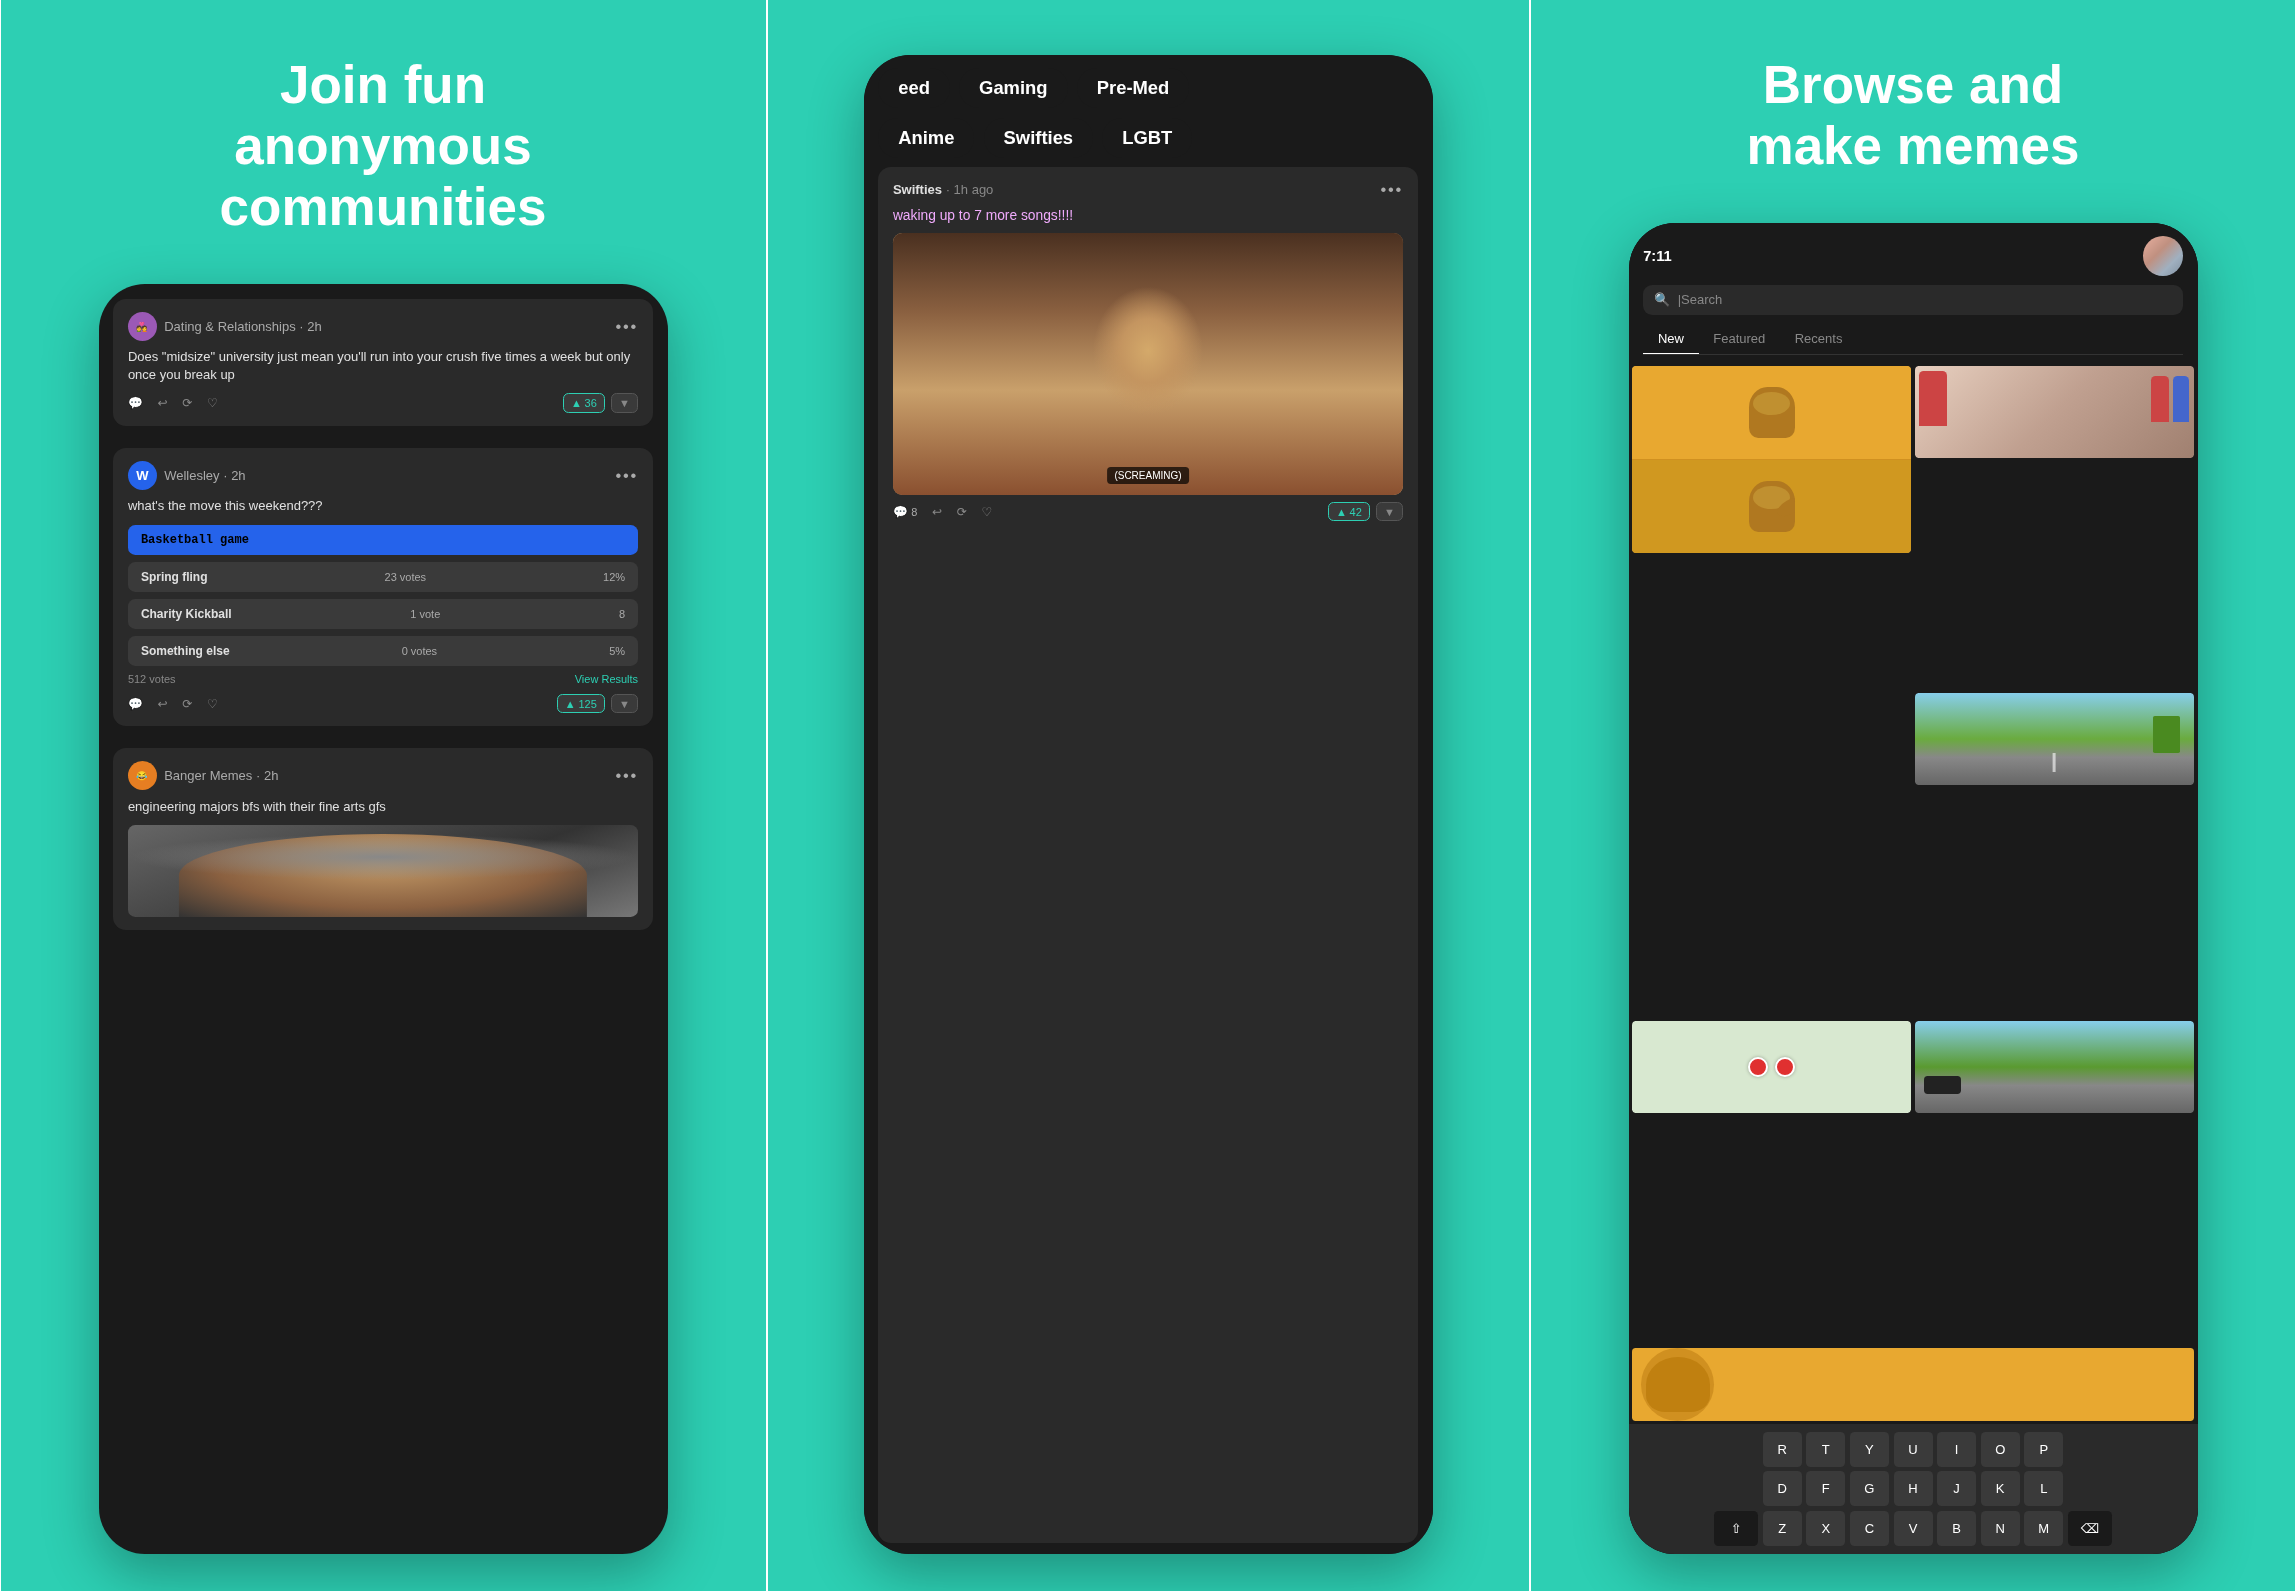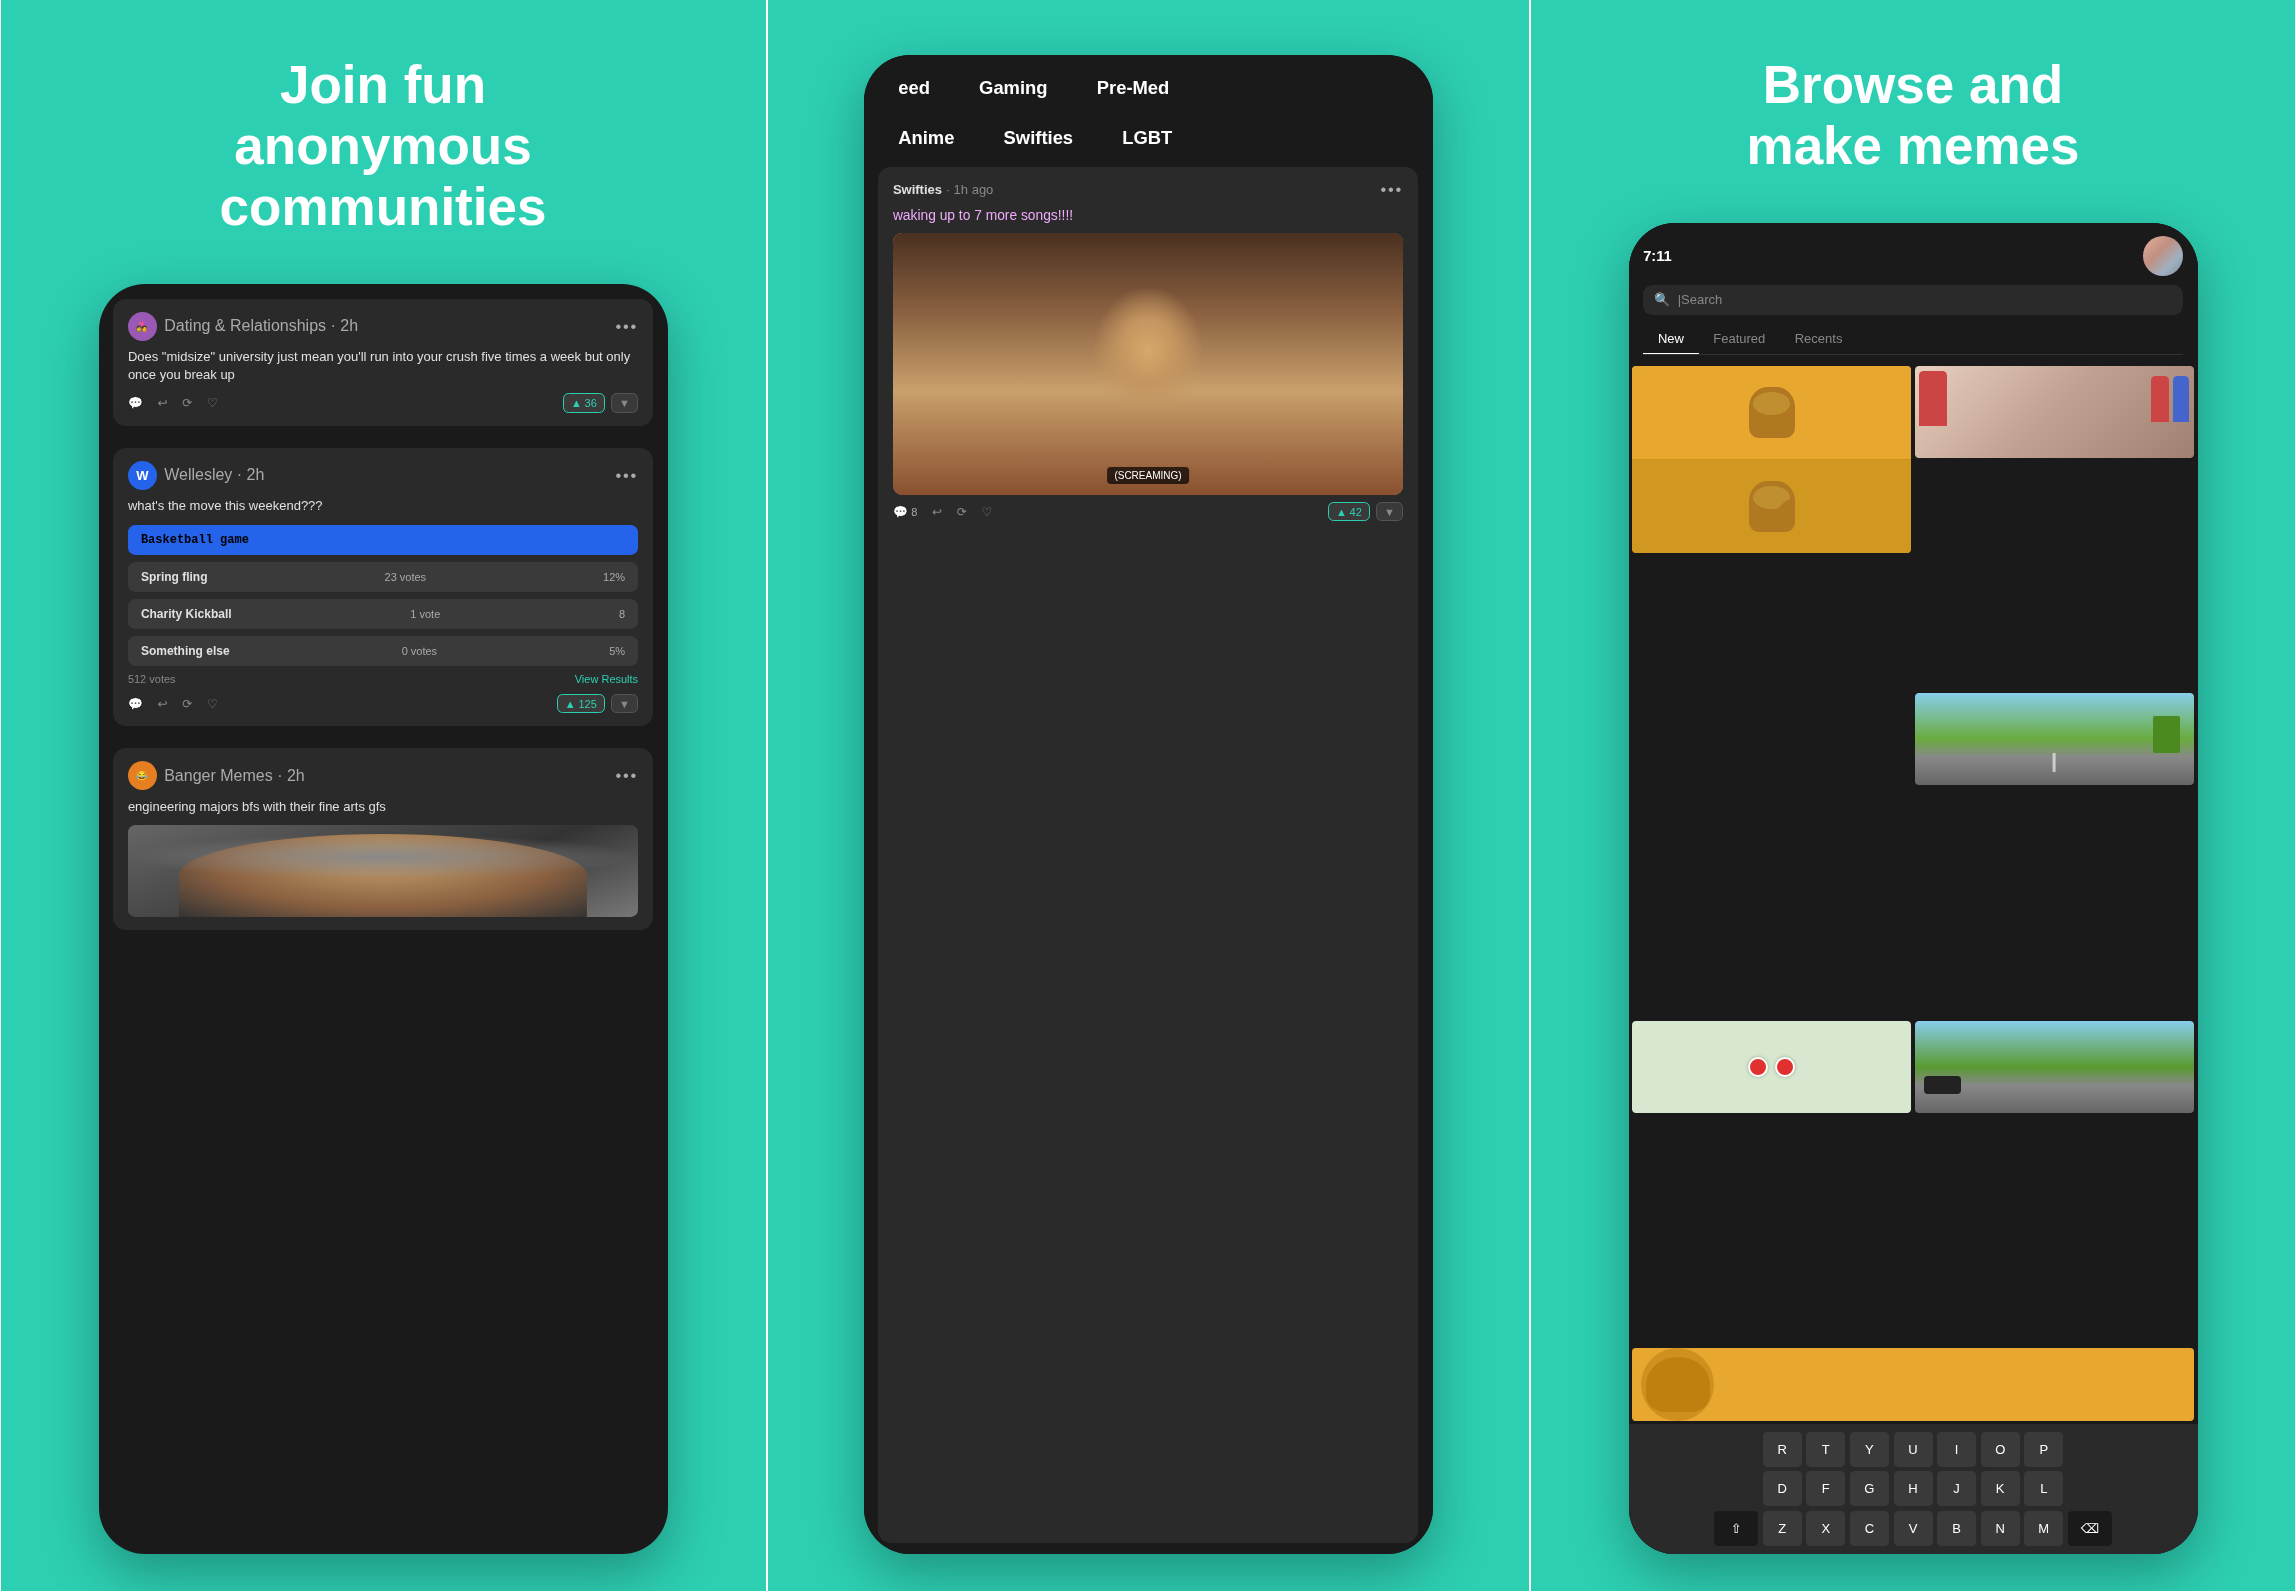--- a/index.html
+++ b/index.html
@@ -83,21 +83,21 @@
       background: #555;
       display: flex;
       align-items: center;
       justify-content: center;
       font-size: 13px;
       font-weight: bold;
       color: #fff;
     }
 
     .card-meta {
-      font-size: 16px;
+      font-size: 13px;
       color: #aaa;
     }
 
     .dots {
       color: #aaa;
       font-size: 16.5px;
       letter-spacing: 1.8px;
     }
 
     .card-body {

